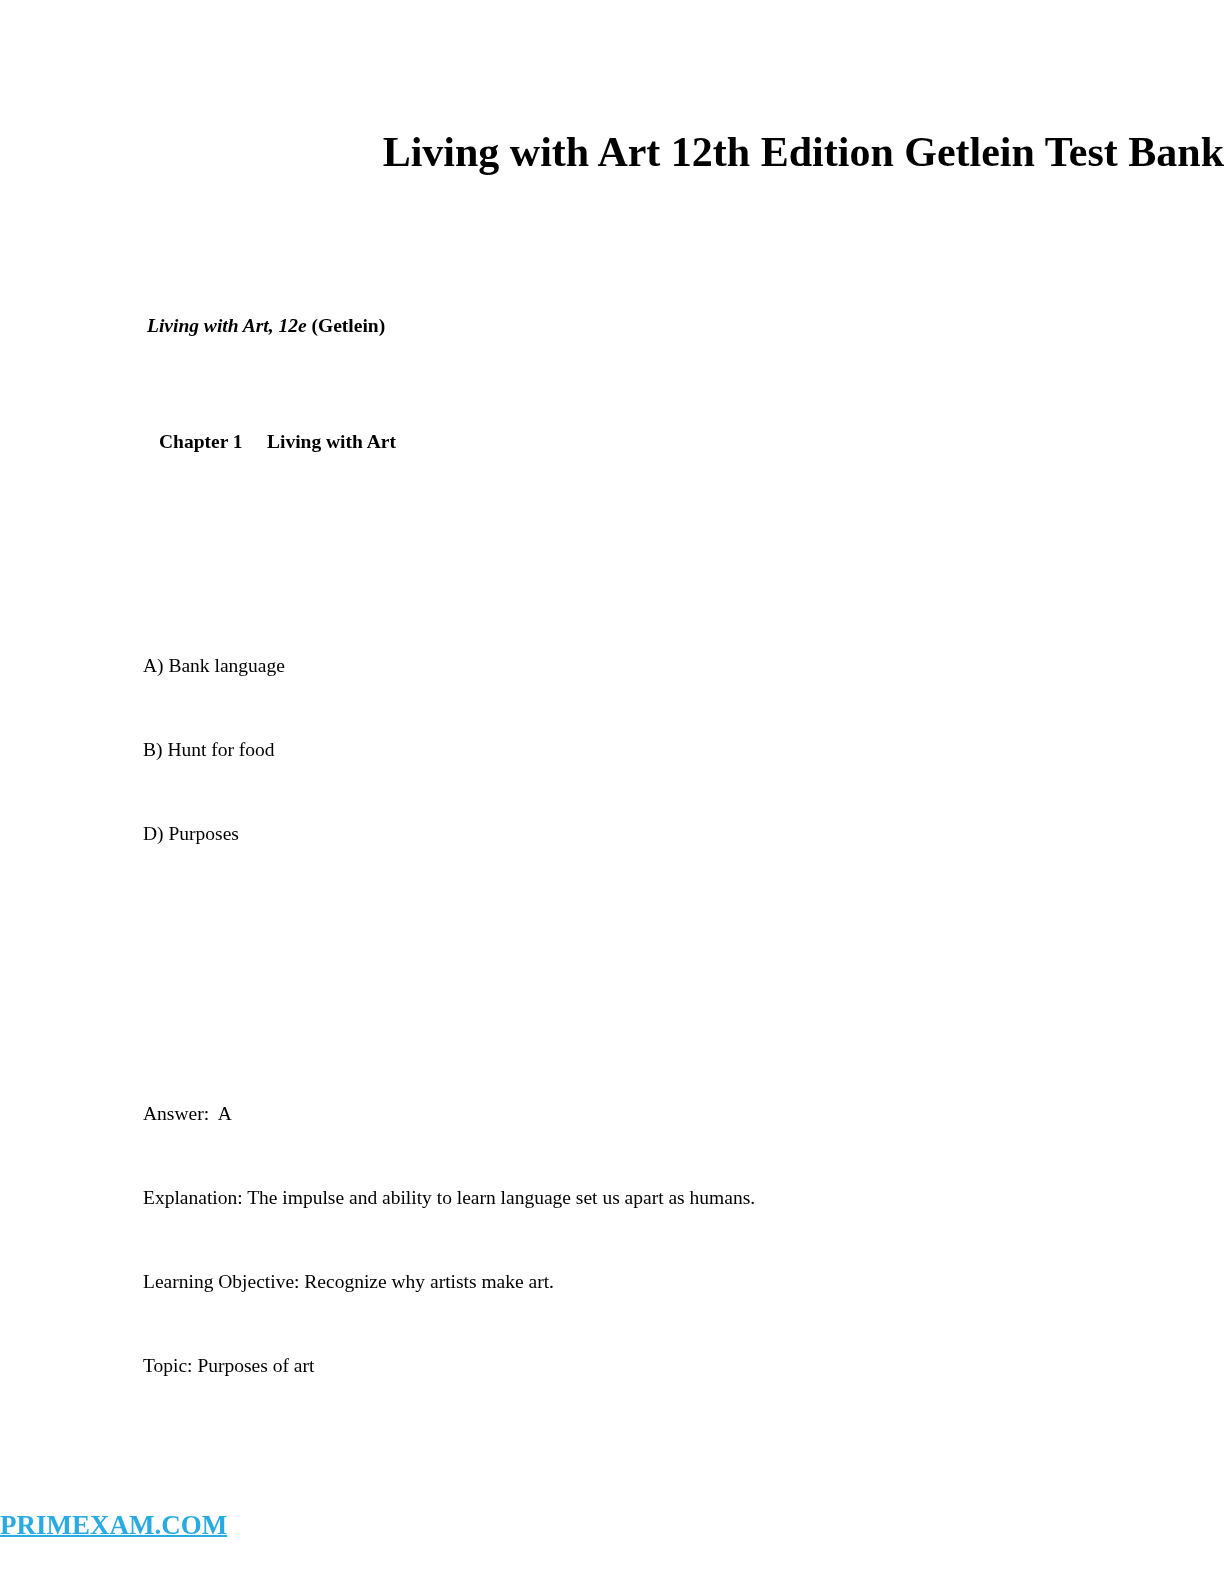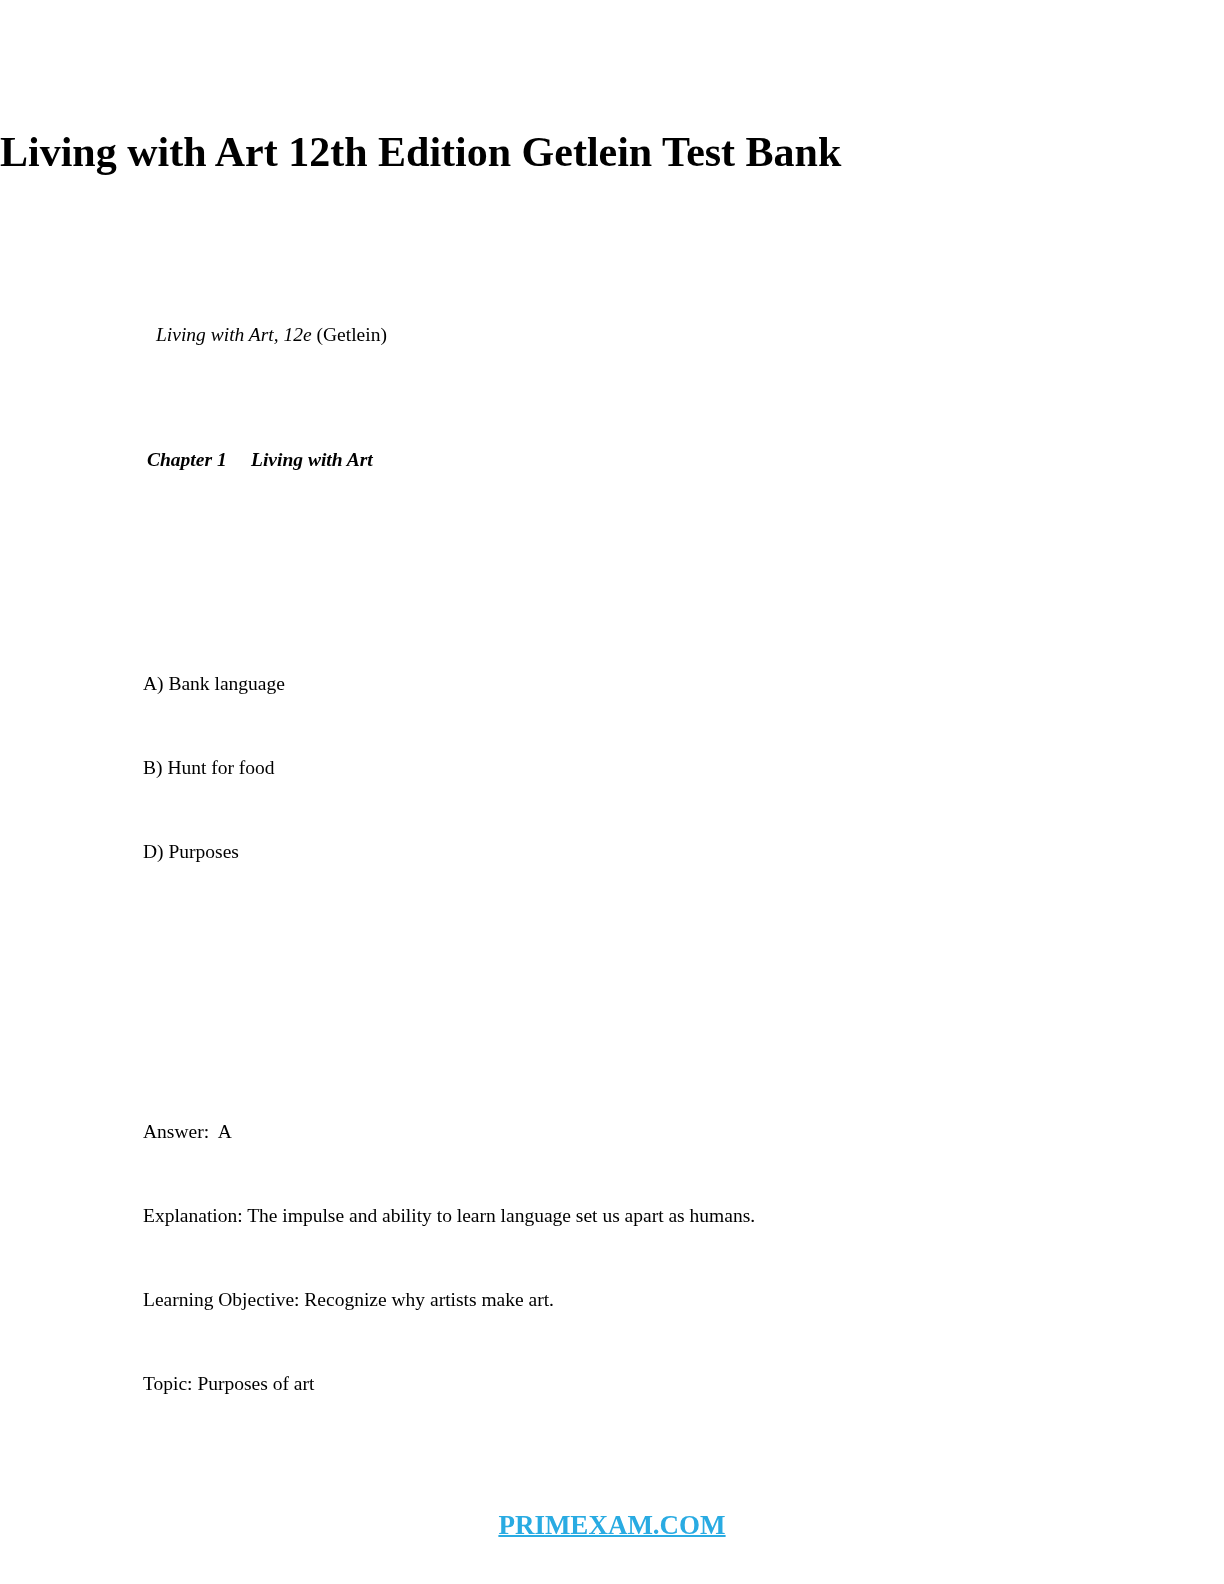--- a/index.html
+++ b/index.html
@@ -19,51 +19,49 @@
     height: 1584px;
     background: #ffffff;
     overflow: hidden;
   }
   .title {
     margin: 0 0 48px 0;
     padding-top: 128px;
     font-size: 42px;
     line-height: 1.15;
     font-weight: bold;
-    text-align: left;
+    text-align: right;
     white-space: pre-wrap;
   }
   .content {
     margin-left: 143px;
     width: 910px;
     font-size: 19.5px;
     line-height: 28px;
     white-space: pre-wrap;
   }
   .subtitle {
-    margin: 13px;
-    font-weight: normal;
+    margin: 4px;
+    font-weight: bold;
   }
   .book-title-italic {
     font-style: italic;
   }
   .chapter {
-    margin: 0 0 28px 4px;
+    margin: 0 0 28px 16px;
     font-weight: bold;
-    font-style: italic;
   }
   .block {
     margin: 28px 0;
   }
   .footer {
     position: absolute;
     top: 1510px;
     left: 0;
     width: 1224px;
-    text-align: center;
   }
   .footer-link {
     font-size: 27px;
     font-weight: bold;
     color: #29ABE2;
     text-decoration: underline;
     text-decoration-thickness: 2px;
     cursor: pointer;
     font-family: "Liberation Serif", serif;
   }

